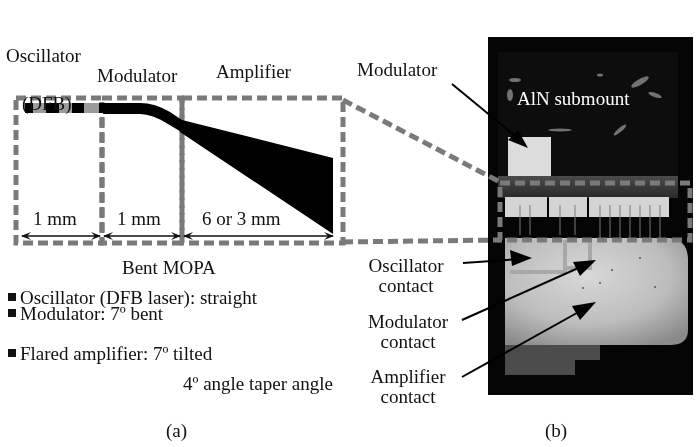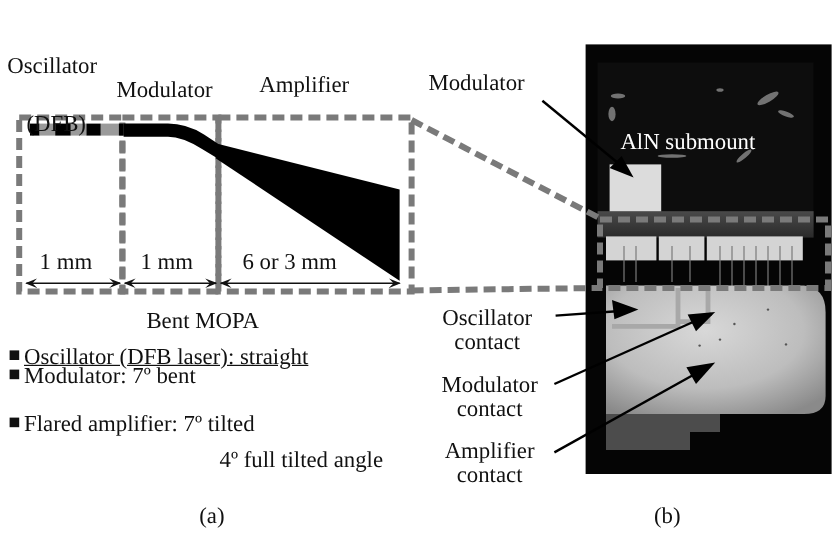--- a/index.html
+++ b/index.html
@@ -144,35 +144,35 @@
 <div class="txt" style="left:22px; top:66px;margin-top:28px;">(DFB)</div>
 <div class="txt" style="left:97px; top:66px;">Modulator</div>
 <div class="txt" style="left:216px; top:62px;">Amplifier</div>
 
 <div class="txt" style="left:33px; top:209px;">1 mm</div>
 <div class="txt" style="left:117px; top:209px;">1 mm</div>
 <div class="txt" style="left:202px; top:209px;">6 or 3 mm</div>
 
 <div class="txt" style="left:122px; top:258px;">Bent MOPA</div>
 
-<div class="bullet-row" style="top:288px;text-decoration:underline;">
+<div class="bullet-row" style="top:288px;">
   <span class="bullet-sq"></span><span>Oscillator (DFB laser): straight</span>
 </div>
 <div class="bullet-row" style="top:304px;">
   <span class="bullet-sq"></span><span>Modulator: 7º bent</span>
 </div>
 <div class="bullet-row" style="top:344px;">
   <span class="bullet-sq"></span><span>Flared amplifier: 7º tilted</span>
 </div>
-<div class="txt" style="left:183px; top:374px;">4º full tilted angle</div>
+<div class="txt" style="left:183px; top:374px;">4º angle taper angle</div>
 
 <div class="txt" style="left:166px; top:421px;">(a)</div>
 
 <div class="txt" style="left:357px; top:60px;">Modulator</div>
-<div class="txt photo-label" style="left:517px; top:89px;margin-top:20px;">AlN submount</div>
+<div class="txt photo-label" style="left:517px; top:89px;">AlN submount</div>
 
 <div class="txt center" style="left:350px; top:256px; width:112px;">
   <div>Oscillator</div>
   <div>contact</div>
 </div>
 <div class="txt center" style="left:352px; top:312px; width:112px;">
   <div>Modulator</div>
   <div>contact</div>
 </div>
 <div class="txt center" style="left:352px; top:367px; width:112px;">

